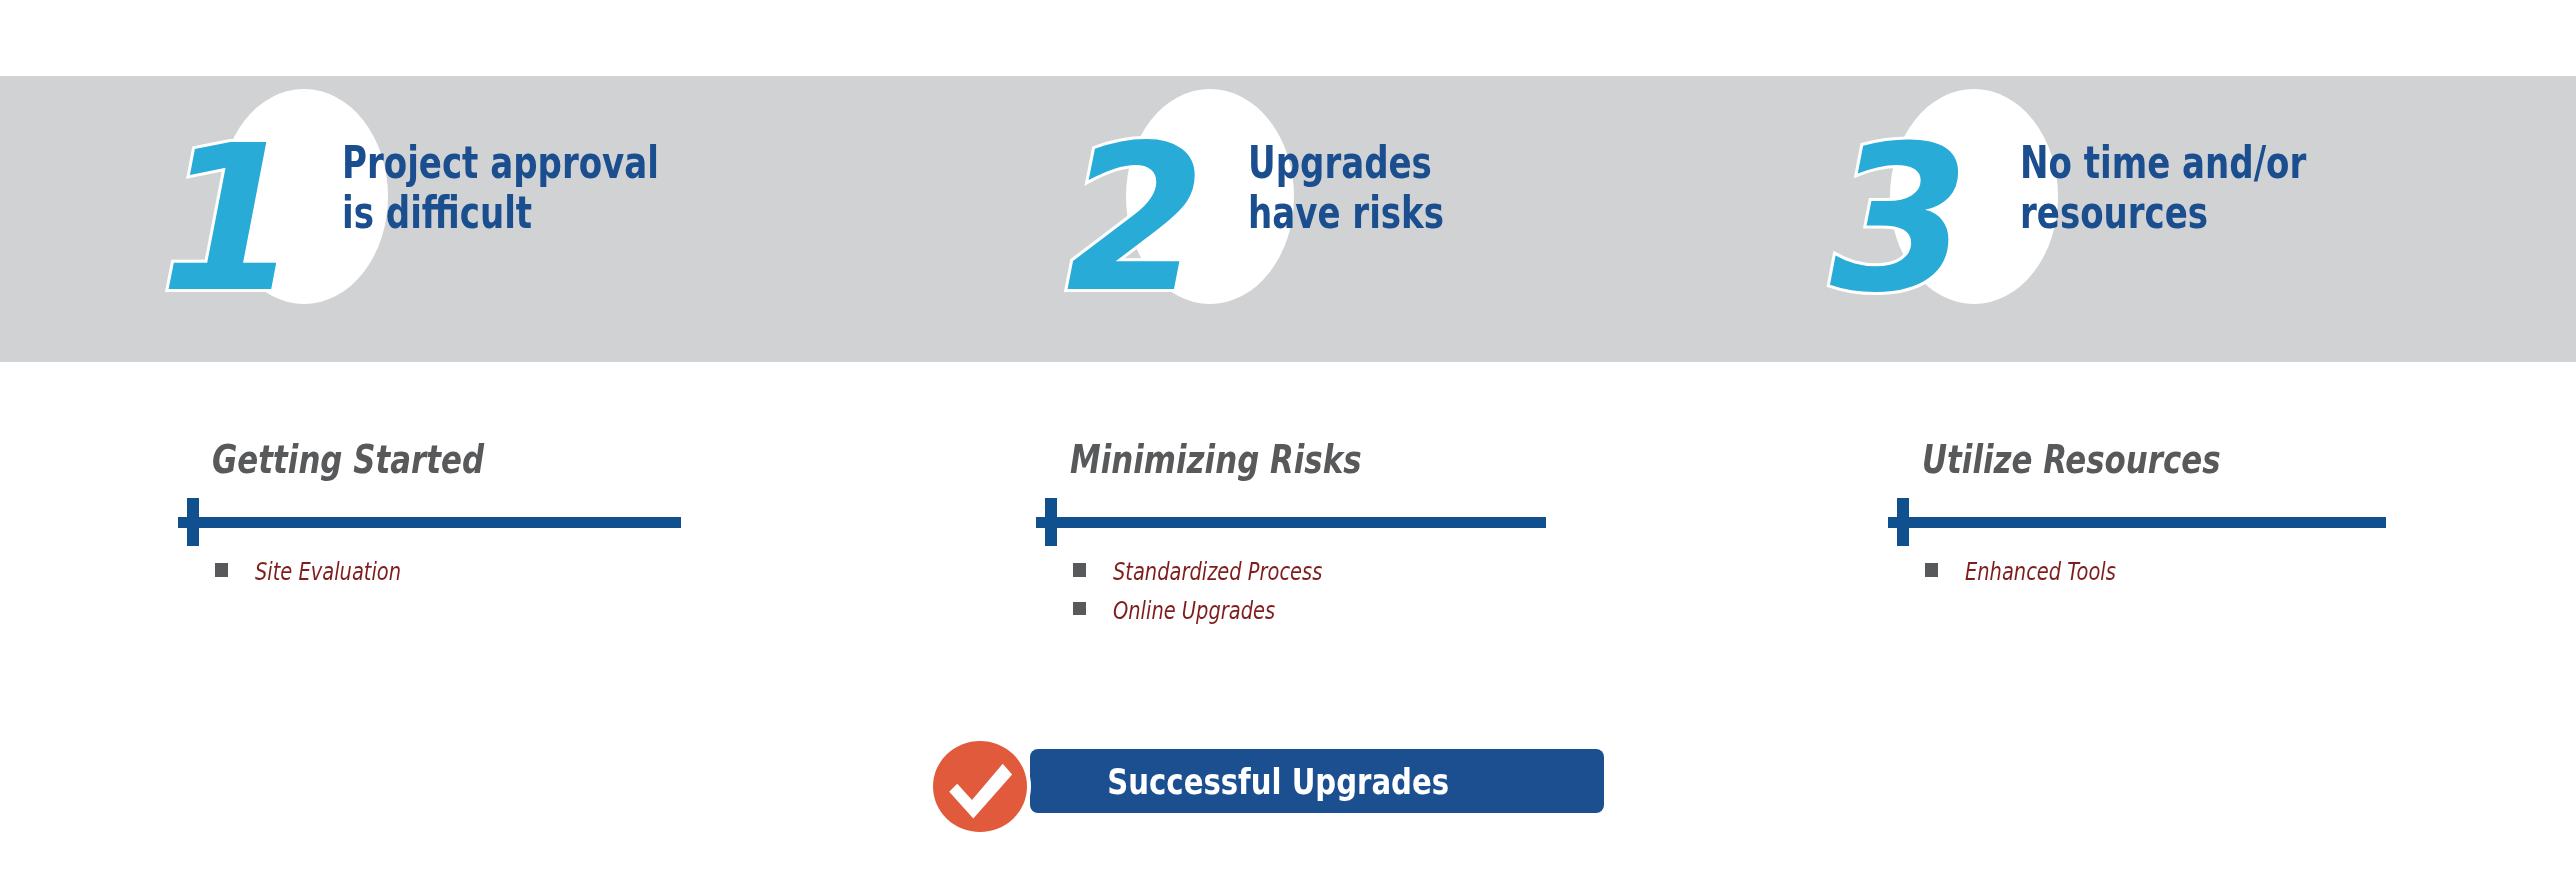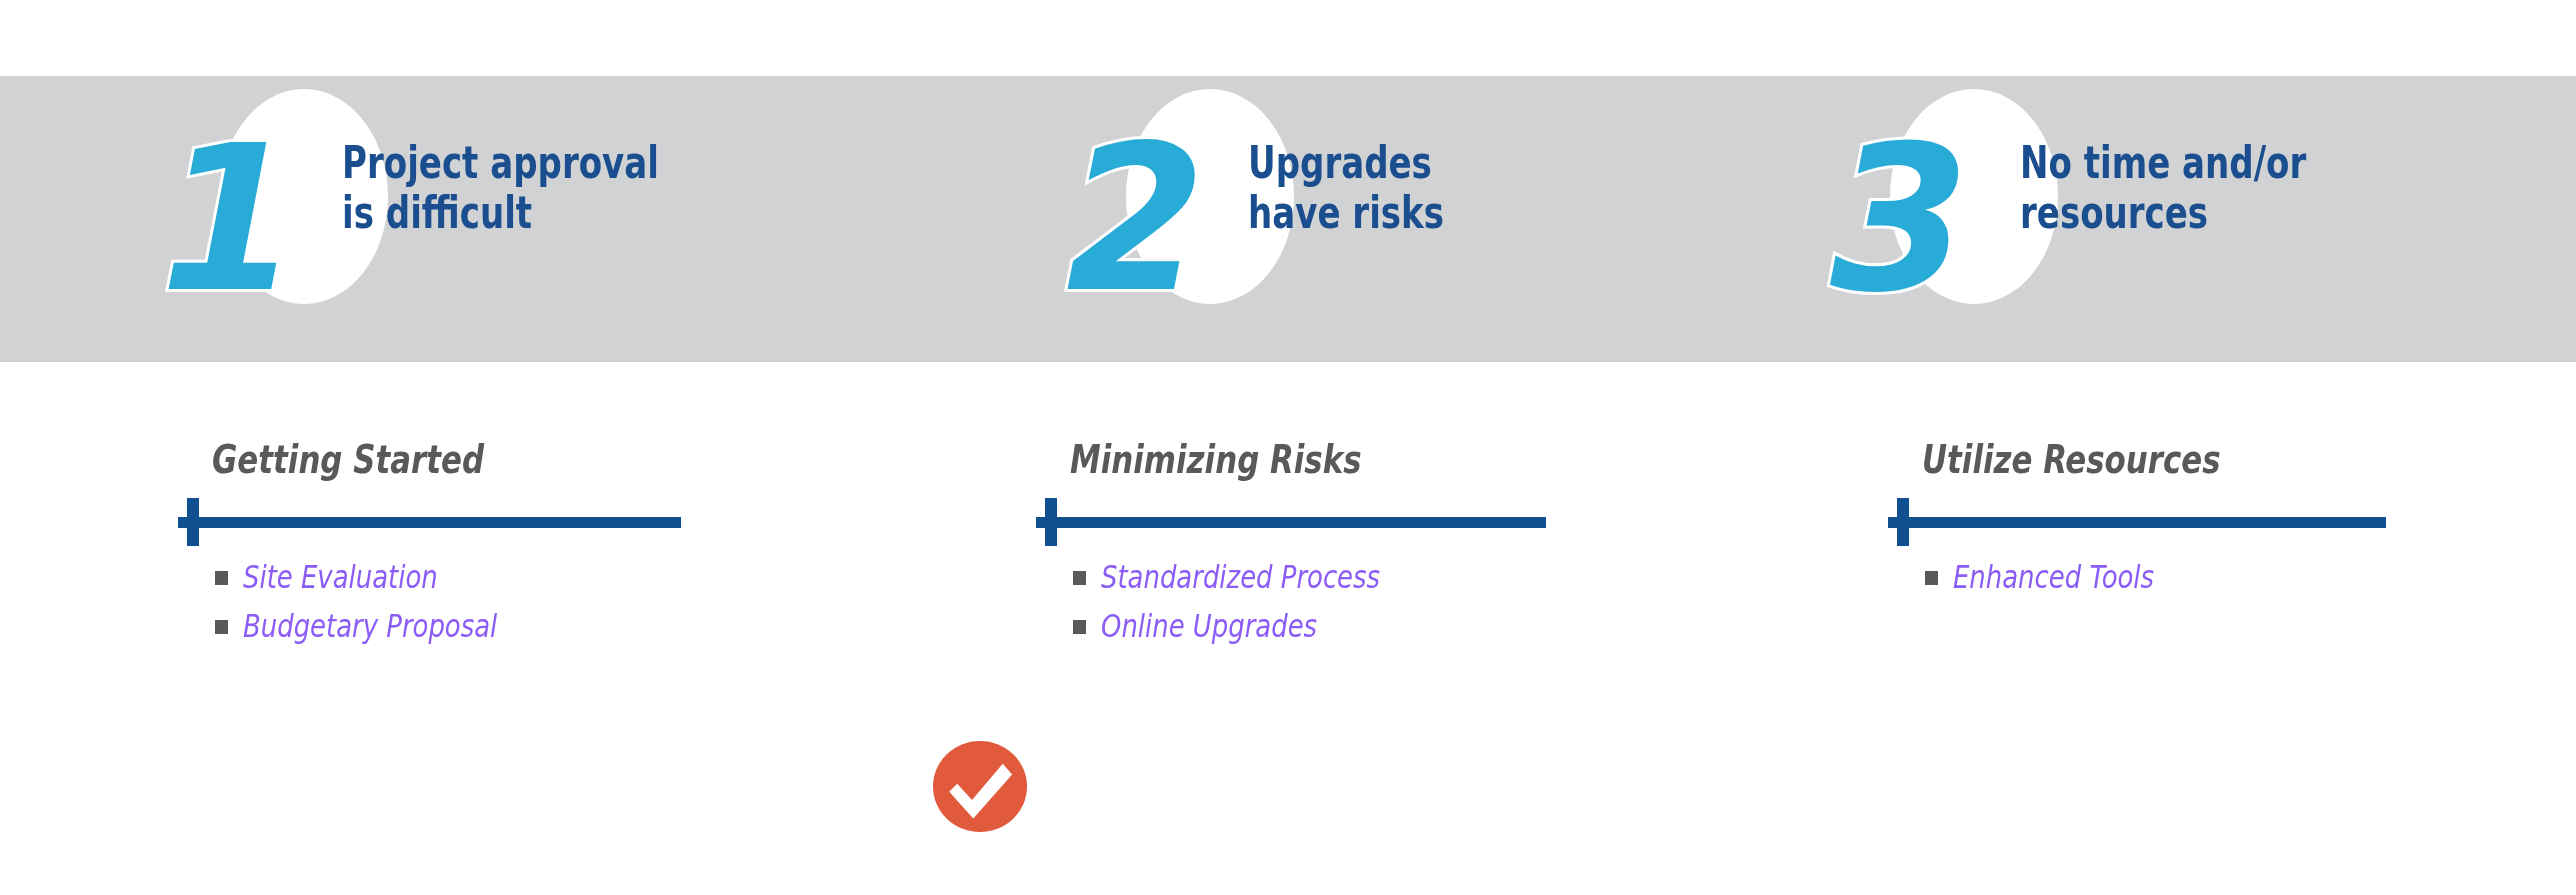--- a/index.html
+++ b/index.html
@@ -157,24 +157,25 @@
     top: 195px;
     list-style: none;
     margin: 0;
     padding: 0;
   }
   .bullet-item {
     display: flex;
     align-items: baseline;
     margin-bottom: 8px;
     font-family: "DejaVu Sans Condensed", "Liberation Sans Narrow", "Liberation Sans", sans-serif;
-    font-size: 32px;
-    color: #8b5cf6;
+    font-size: 24px;
+    color: #7f1d1d;
     white-space: nowrap;
     line-height: 1.28;
+    gap: 12px;
   }
   .bullet-marker {
     display: inline-block;
     width: 13.4px;
     height: 13.4px;
     background: #58595b;
     margin-right: 14.8px;
     flex: 0 0 auto;
     position: relative;
     top: -3.4px;
@@ -289,24 +290,20 @@
   <div class="solution-col c1">
     <div class="col-heading">Getting Started</div>
     <div class="col-divider">
       <div class="hbar"></div>
       <div class="vbar"></div>
     </div>
     <ul class="bullet-list">
       <li class="bullet-item">
         <span class="bullet-marker"></span>
         <span class="bullet-text">Site Evaluation</span>
-      </li>
-      <li class="bullet-item">
-        <span class="bullet-marker"></span>
-        <span class="bullet-text">Budgetary Proposal</span>
       </li>
     </ul>
   </div>
 
   <div class="solution-col c2">
     <div class="col-heading">Minimizing Risks</div>
     <div class="col-divider">
       <div class="hbar"></div>
       <div class="vbar"></div>
     </div>
@@ -332,20 +329,23 @@
       <li class="bullet-item">
         <span class="bullet-marker"></span>
         <span class="bullet-text">Enhanced Tools</span>
       </li>
     </ul>
   </div>
 
 </div>
 
 <div class="outcome">
+  <div class="outcome-bar">
+    <span class="outcome-label">Successful Upgrades</span>
+  </div>
   <div class="check-badge">
     <div class="ring"></div>
     <div class="disc"></div>
     <svg viewBox="0 0 140 136">
       <path d="M36 64 L58 88 L104 34 L118 50 L60 116 L24 76 Z" fill="#ffffff"></path>
     </svg>
   </div>
 </div>
 
 

